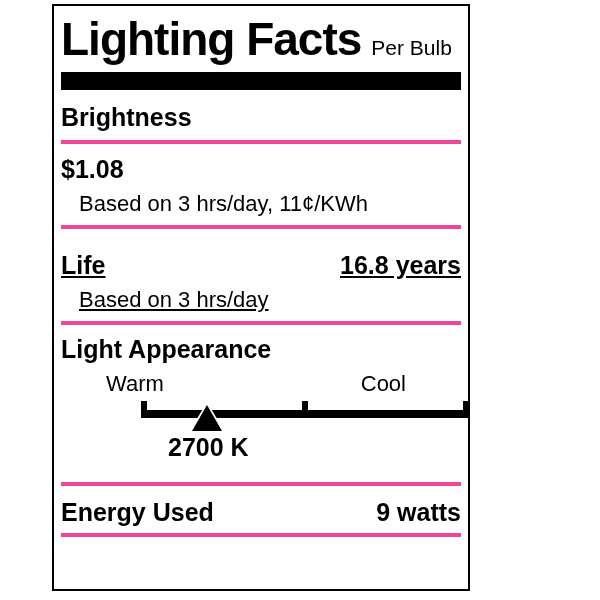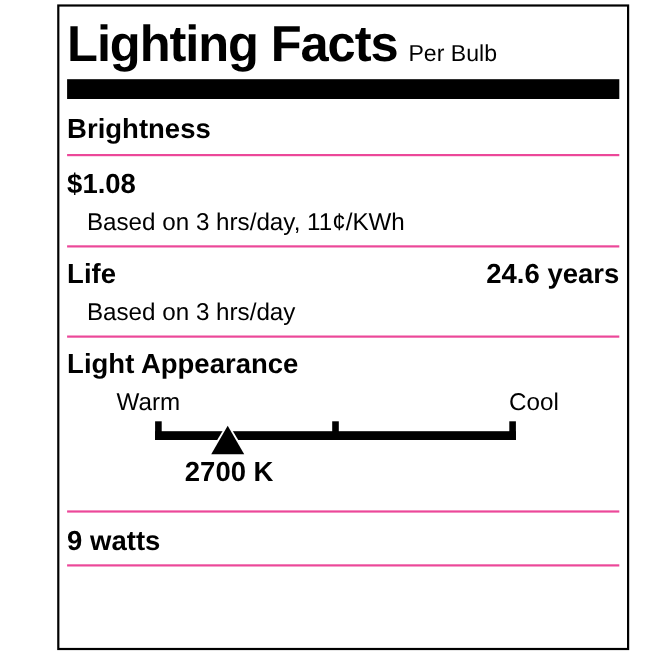--- a/index.html
+++ b/index.html
@@ -7,21 +7,21 @@
     width: 600px; height: 600px;
     background: #ffffff;
     font-family: "Liberation Sans", sans-serif;
     color: #000000;
     position: relative;
     overflow: hidden;
   }
   .label-box {
     position: absolute;
     left: 52px; top: 4px;
-    width: 520px; height: 587px;
+    width: 418px; height: 587px;
     border: 2px solid #000;
     background: #fff;
     padding: 0 7px;
   }
   .header {
     display: flex;
     align-items: baseline;
     padding-top: 9px;
   }
   .title {
@@ -42,24 +42,24 @@
     margin-top: 9px;
   }
   .fact-row {
     display: flex;
     justify-content: space-between;
     align-items: baseline;
     font-size: 25px;
     font-weight: bold;
     line-height: 1.15;
   }
-  .section { border-bottom: 2px solid #ec4899; }
+  .section { border-bottom: 4px solid #ec4899; }
   .sec-brightness   { padding: 13px 0 8px 0; }
   .sec-energy-cost  { padding: 11px 0 8px 0; }
-  .sec-life         { padding: 10px 0 8px 0; }
+  .sec-life         { padding: 22px 0 8px 0; text-decoration: underline; }
   .sec-appearance   { padding: 10px 0 20px 0; }
   .sec-energy-used  { padding: 12px 0 7px 0; }
   .note {
     font-size: 22px;
     font-weight: normal;
     line-height: 1.2;
     padding-left: 18px;
     margin-top: 7px;
   }
   .warm-cool-row {
@@ -140,21 +140,21 @@
   <div class="section sec-energy-cost">
     <div class="fact-row">
       <span>$1.08</span>
     </div>
     <div class="note">Based on 3 hrs/day, 11¢/KWh</div>
   </div>
 
   <div class="section sec-life">
     <div class="fact-row">
       <span>Life</span>
-      <span>24.6 years</span>
+      <span>16.8 years</span>
     </div>
     <div class="note">Based on 3 hrs/day</div>
   </div>
 
   <div class="section sec-appearance">
     <div class="fact-row">
       <span>Light Appearance</span>
     </div>
     <div class="warm-cool-row">
       <span>Warm</span>
@@ -166,17 +166,18 @@
       <div class="scale-tick tick-mid"></div>
       <div class="scale-tick tick-right"></div>
       <div class="pointer-outline" style="left: 20%;"></div>
       <div class="pointer" style="left: 20%;"></div>
     </div>
     <div class="kelvin-value">2700 K</div>
   </div>
 
   <div class="section sec-energy-used">
     <div class="fact-row">
+      <span>Energy Used</span>
       <span>9 watts</span>
     </div>
   </div>
 
 </div>
 
 </body></html>

